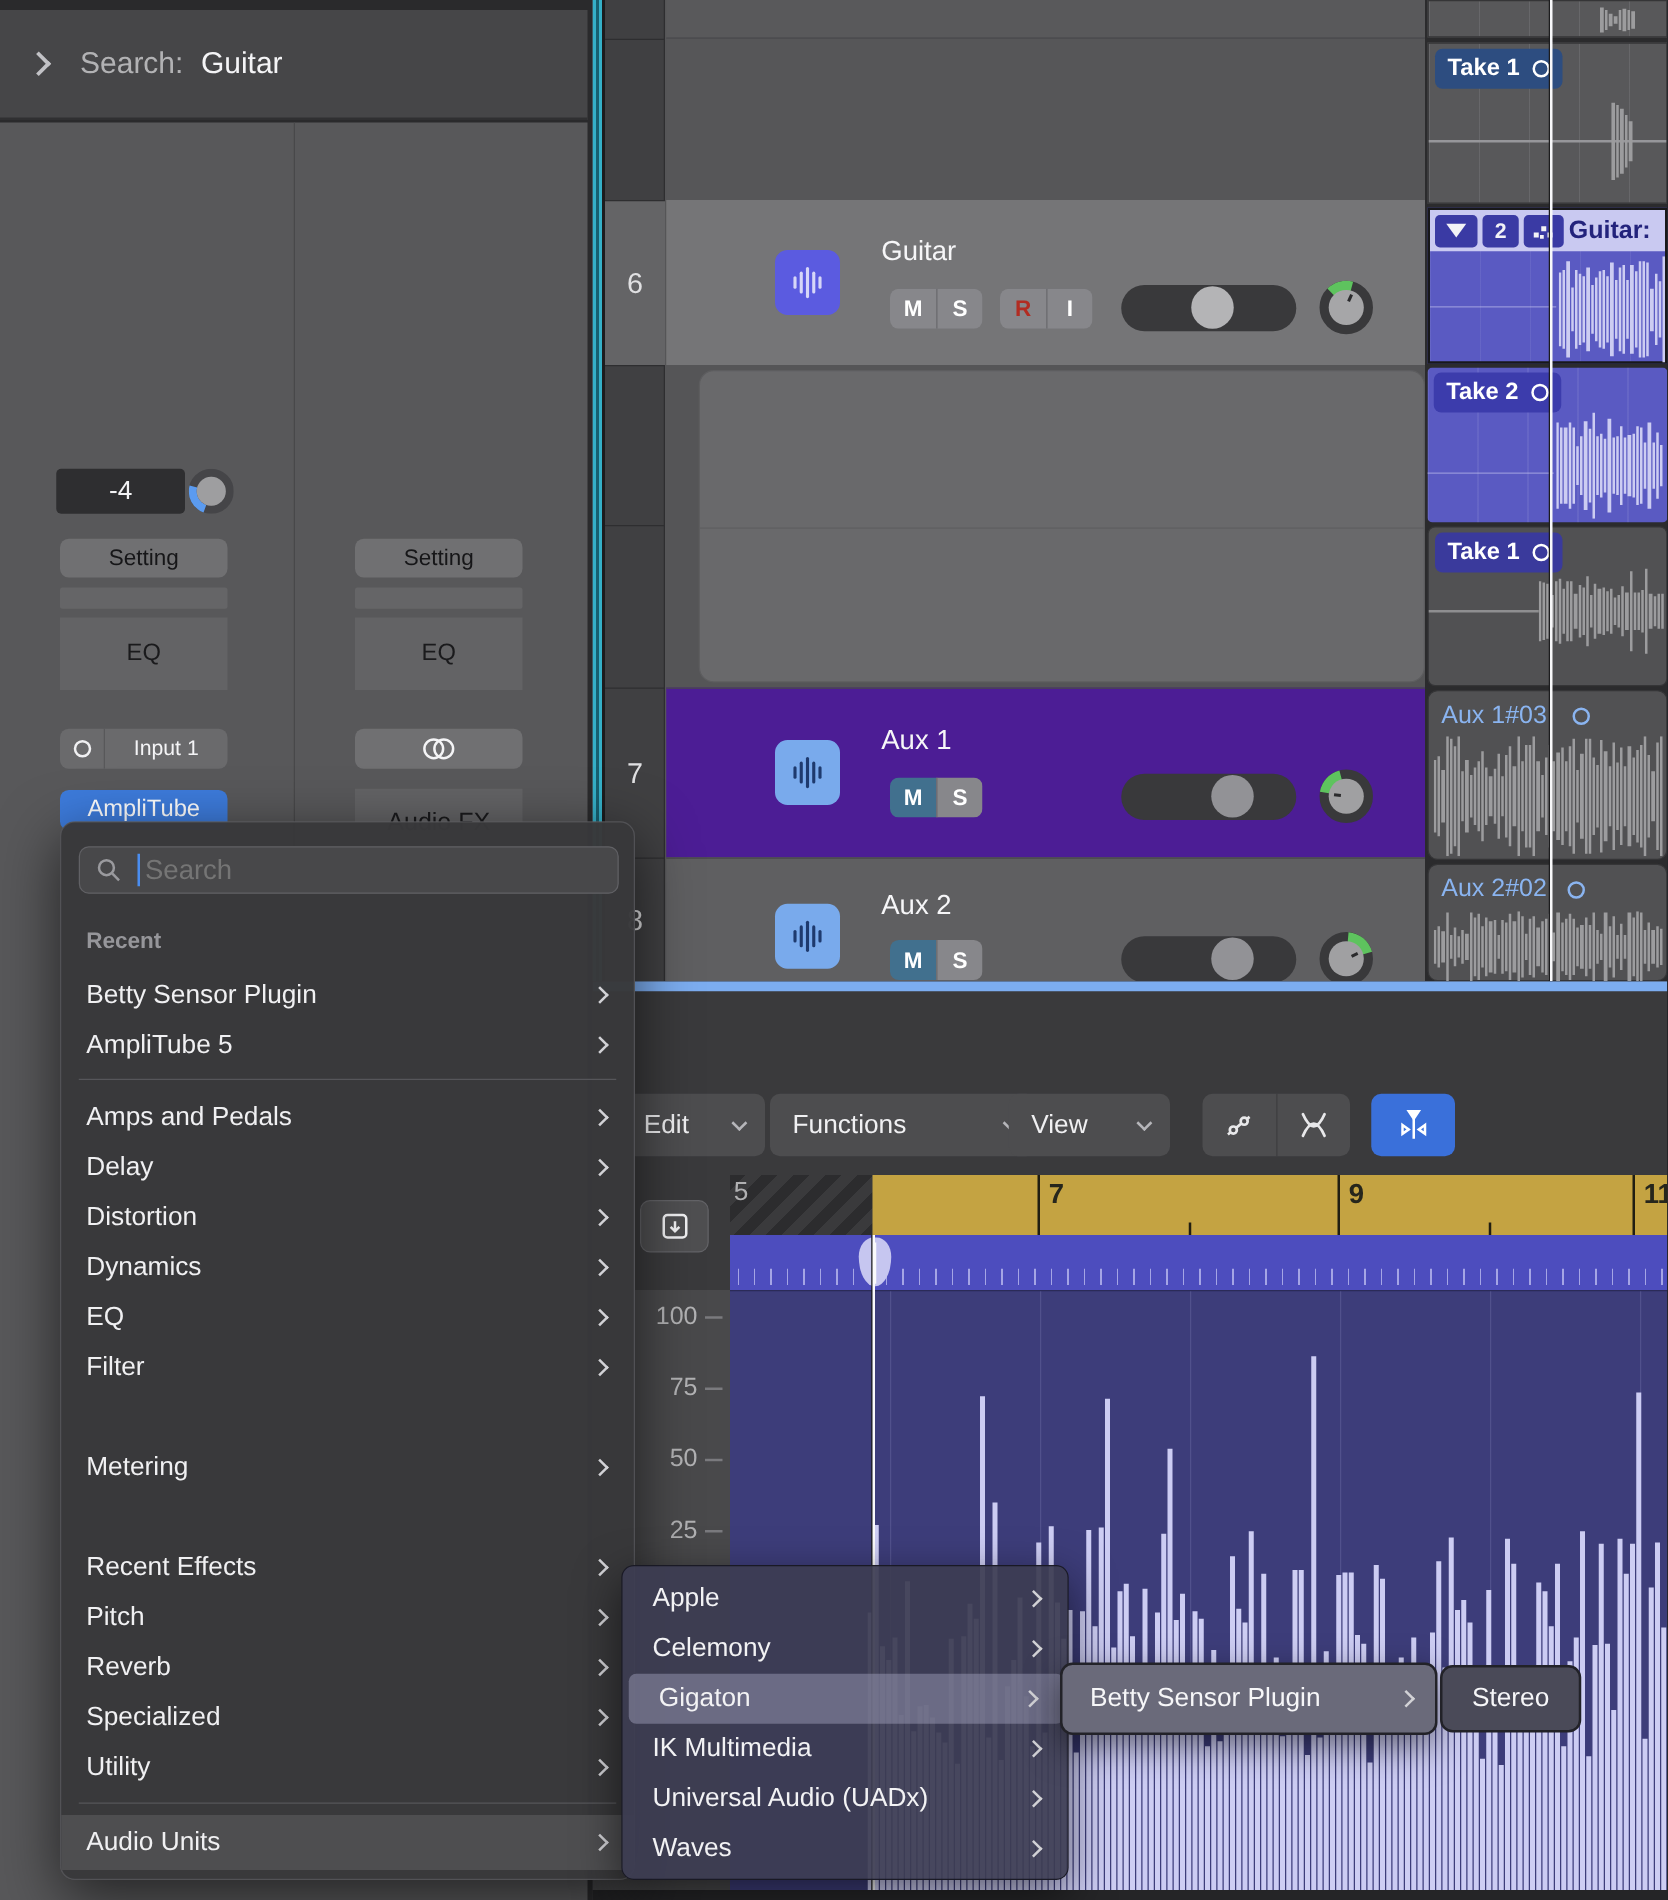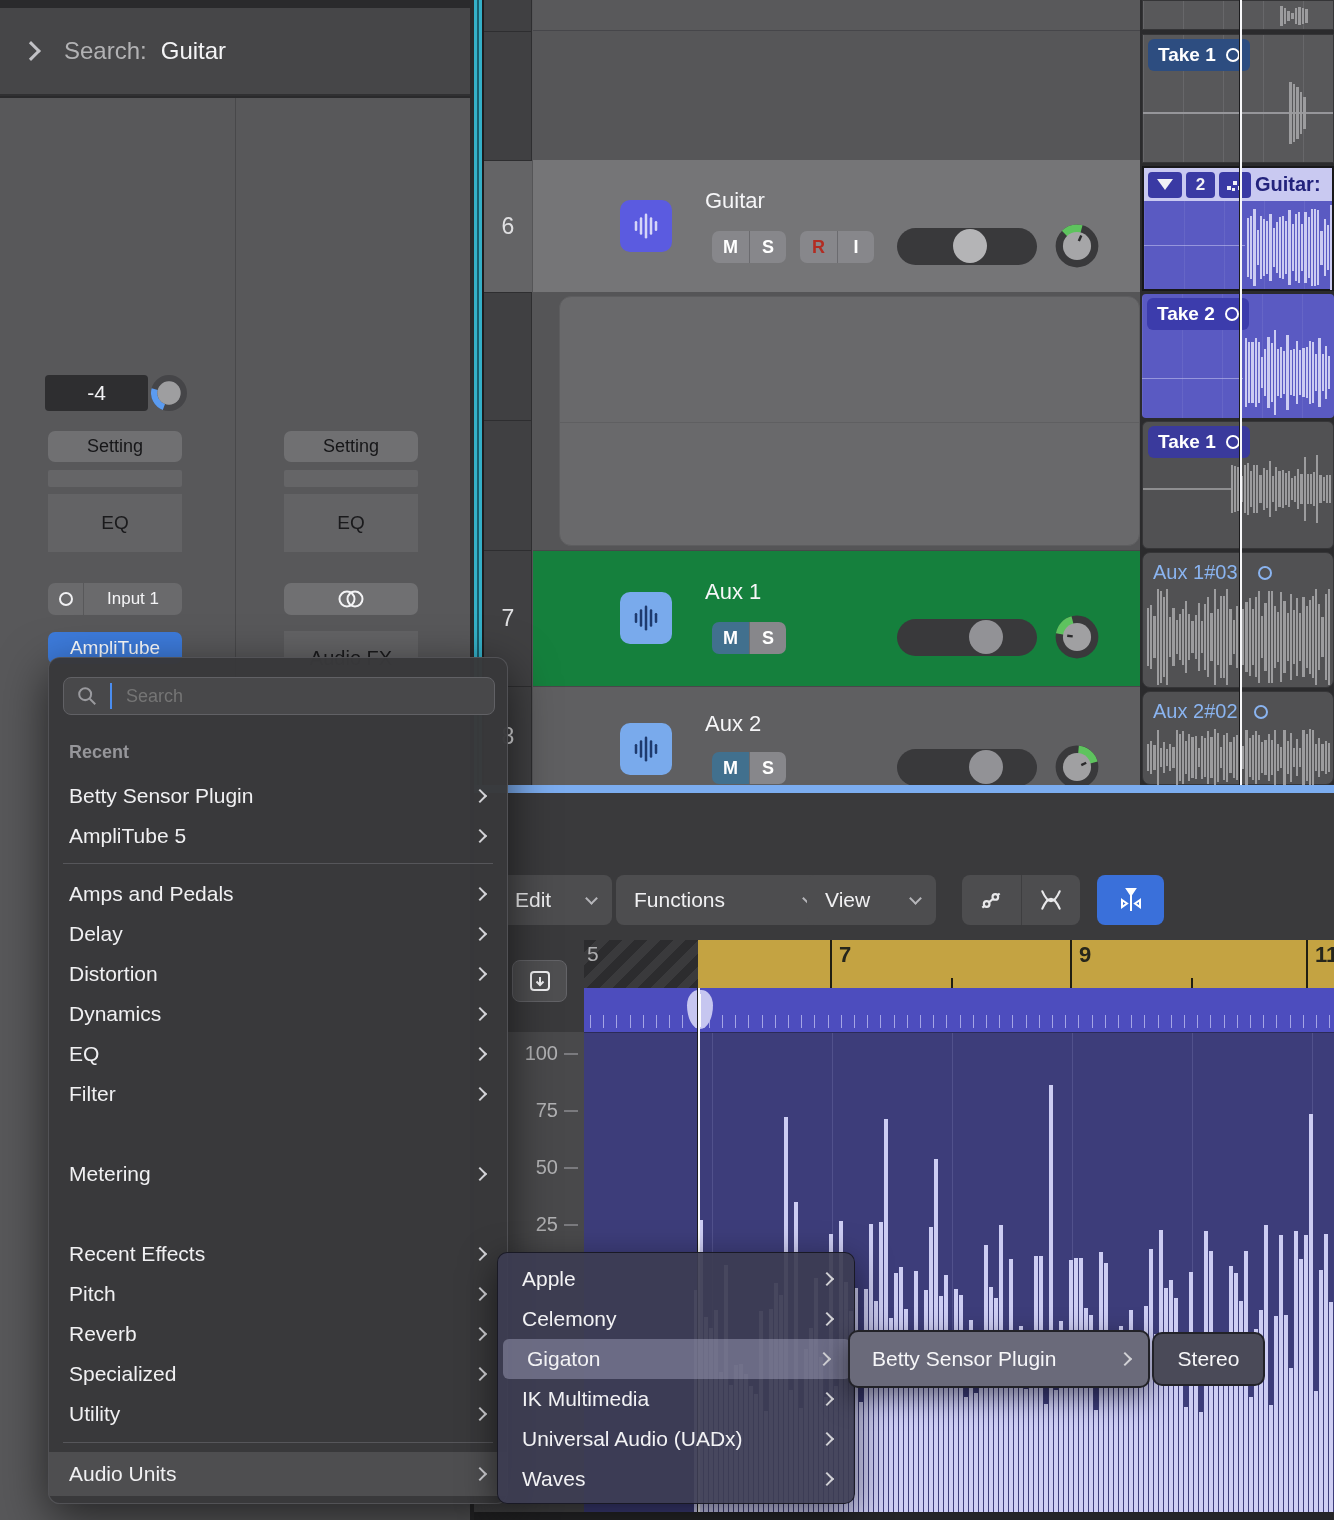--- a/index.html
+++ b/index.html
@@ -143,21 +143,21 @@
         <path d="M8.1,8.1 A14,14 0 0 1 21.6,4.5" fill="none" stroke="#5ec35e" stroke-width="7"></path>
         <circle cx="18" cy="18" r="11.5" fill="#a6a6a8"></circle>
         <line x1="19.5" y1="14" x2="21.5" y2="9.5" stroke="#2a2a2c" stroke-width="2"></line>
       </svg>
     </div>
 
     <div class="abs" style="left:85px; top:296px; width:581px; height:250px; background:#69696b; border:1px solid #5d5d5f; border-radius:12px;">
       <div style="position:absolute; left:0; top:125px; width:100%; height:1px; background:#5f5f61;"></div>
     </div>
 
-    <div class="abs" style="left:59px; top:550px; width:607px; height:136px; background:#15803d; border-top:1px solid #48484a;">
+    <div class="abs" style="left:59px; top:550px; width:607px; height:136px; background:#4c1d95; border-top:1px solid #48484a;">
       <div class="ticon" style="left:87px; top:41px; background:#79aaec;">
         <svg width="30" height="30" viewBox="0 0 24 24">
             <g stroke="#1e3a6e" stroke-width="2" stroke-linecap="round">
               <line x1="4" y1="9" x2="4" y2="15"></line>
               <line x1="8" y1="6" x2="8" y2="18"></line>
               <line x1="12" y1="3" x2="12" y2="21"></line>
               <line x1="16" y1="6" x2="16" y2="18"></line>
               <line x1="20" y1="9" x2="20" y2="15"></line>
             </g>
           </svg>
@@ -798,21 +798,21 @@
 
   <div id="plugin-menu" class="abs">
     <div style="position:absolute; left:14px; top:19px; width:432px; height:38px; background:#48484a; border:1px solid #616165; border-radius:8px; display:flex; align-items:center;">
       <svg style="margin-left:12px;" width="22" height="22" viewBox="0 0 24 24">
           <g fill="none" stroke="#9a9a9e" stroke-width="2.2">
             <circle cx="10" cy="10" r="6.5"></circle>
             <line x1="15" y1="15" x2="21" y2="21"></line>
           </g>
         </svg>
       <div style="width:2px; height:26px; background:#4a8df0; margin-left:12px;"></div>
-      <input style="flex: 1 1 0%; background: transparent; border: none; outline: none; color: rgb(232, 232, 234); font-size: 18px; margin-left: 14px; font-family: inherit;" placeholder="Search">
+      <input style="flex: 1 1 0%; background: transparent; border: none; outline: none; color: rgb(232, 232, 234); font-size: 22px; margin-left: 4px; font-family: inherit;" placeholder="Search">
     </div>
 
     <div style="position:absolute; left:20px; top:84px; color:#96969a; font-size:18px; font-weight:600;">Recent</div>
 
     <div class="menu-row" style="top:118px;">
         <span>Betty Sensor Plugin</span>
         <span class="chev"></span>
       </div>
     <div class="menu-row" style="top:158px;">
         <span>AmpliTube 5</span>

